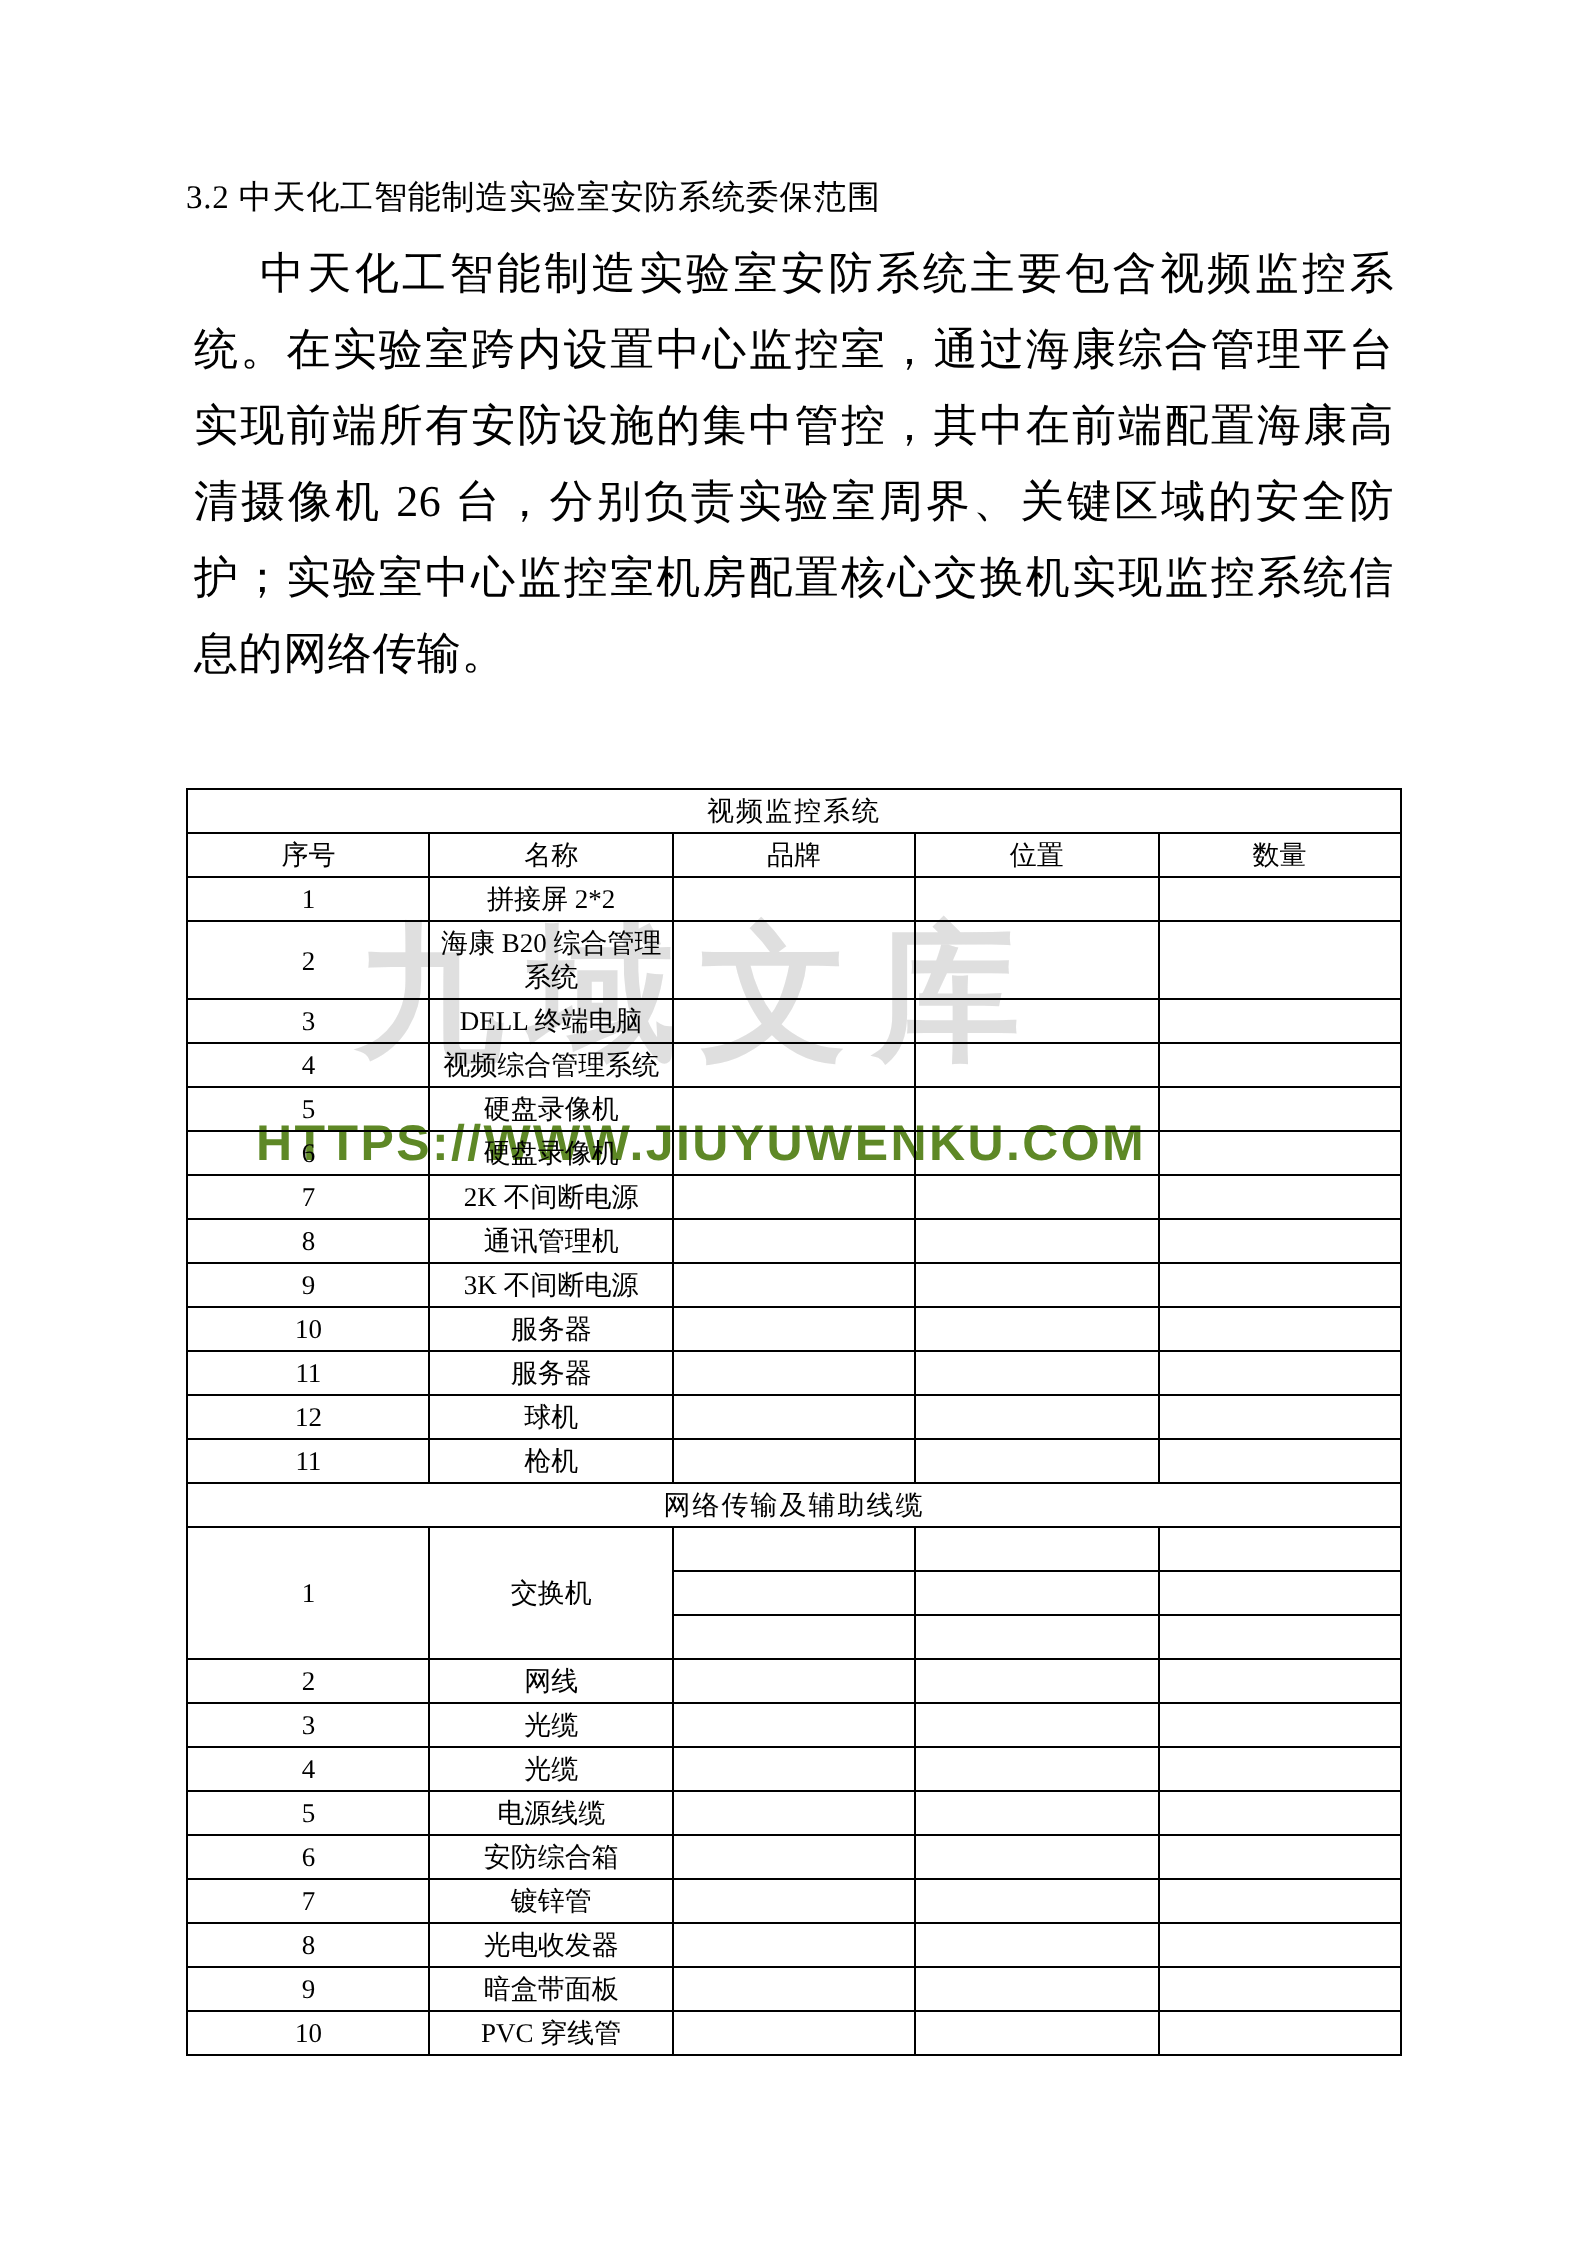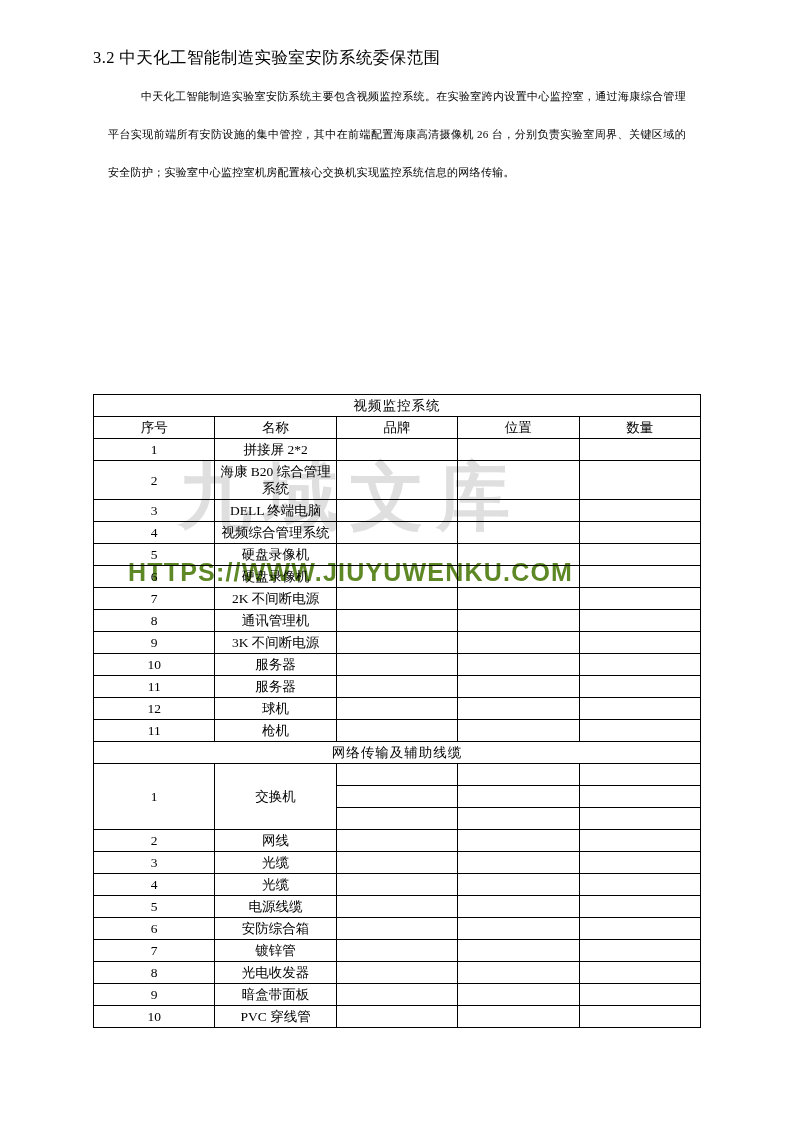--- a/index.html
+++ b/index.html
@@ -76,35 +76,35 @@
   
   .content {
     position: absolute;
     left: 93px;
     top: 0;
     width: 608px;
     z-index: 10;
   }
 
   .heading {
-    margin-top: 43px;
+    margin-top: 84px;
     font-size: 16.5px;
     line-height: 30px;
     letter-spacing: 0.4px;
     white-space: nowrap;
   }
 
   .para {
-    font-size: 11px;
+    font-size: 22px;
     line-height: 38px;
     letter-spacing: 0.3px;
     text-align: justify;
     text-justify: inter-ideograph;
     text-indent: 33px;
-    margin: 15px;
+    margin: 4px;
   }
   .para.p1 { margin-top: 4px; }
   .para.p2 { margin-top: 4px; }
 
   
   .tbl-wrap {
     position: absolute;
     left: 93px;
     top: 394px;
     width: 608px;

